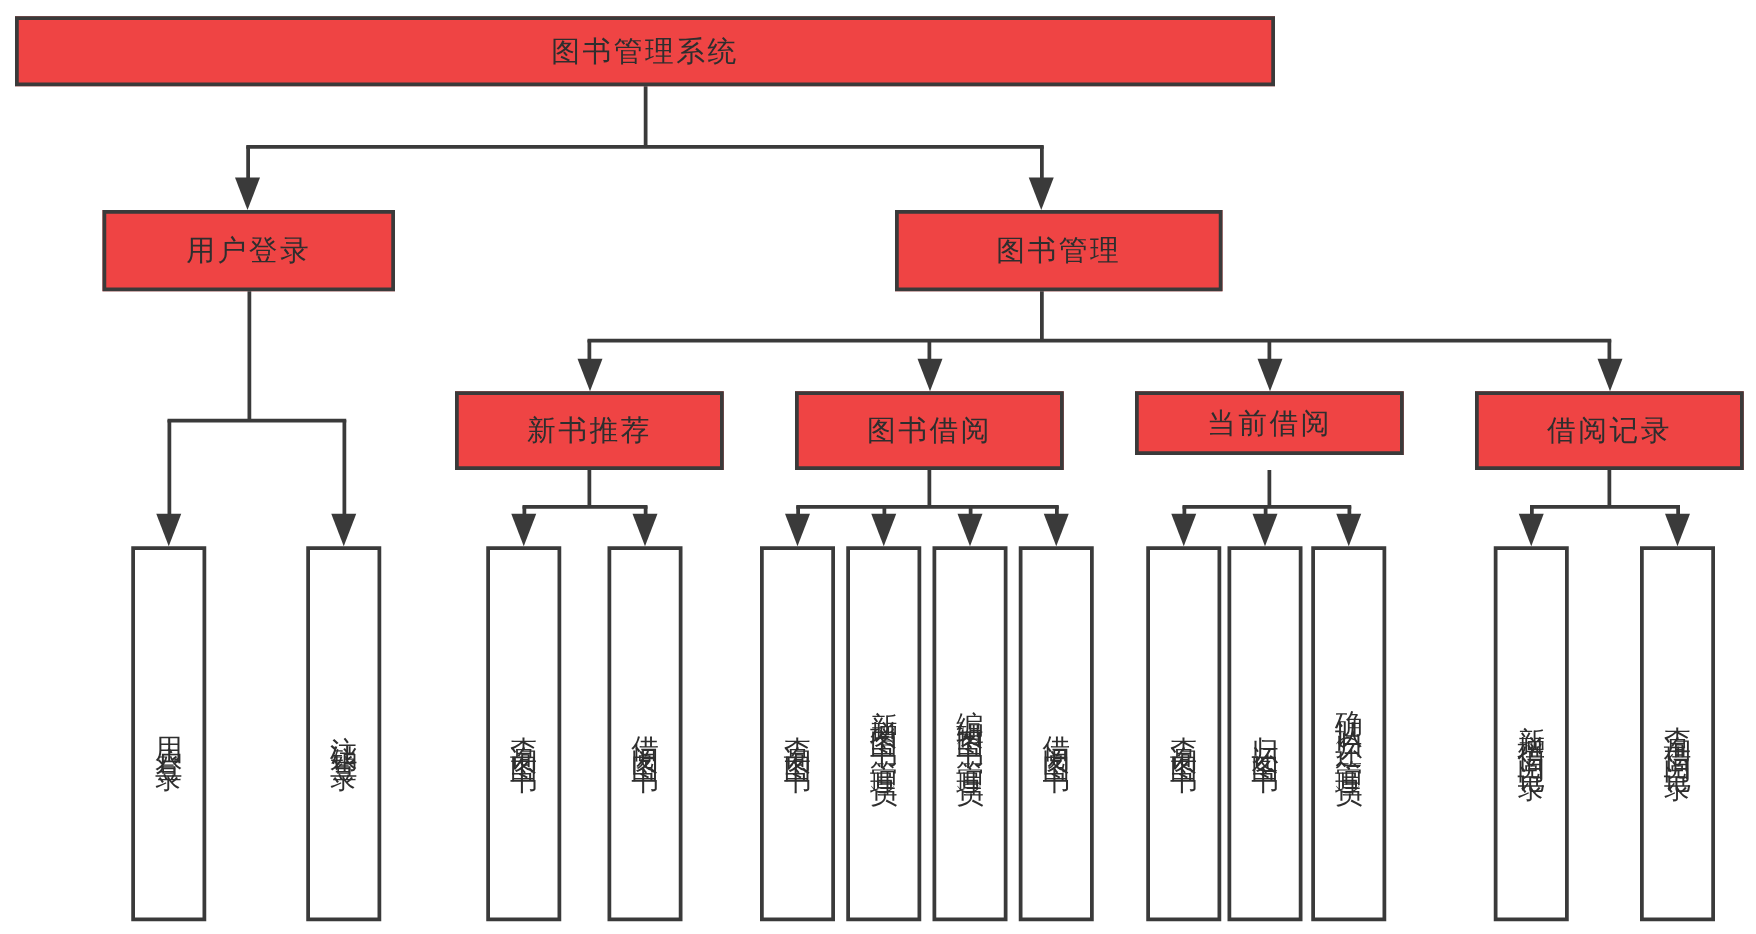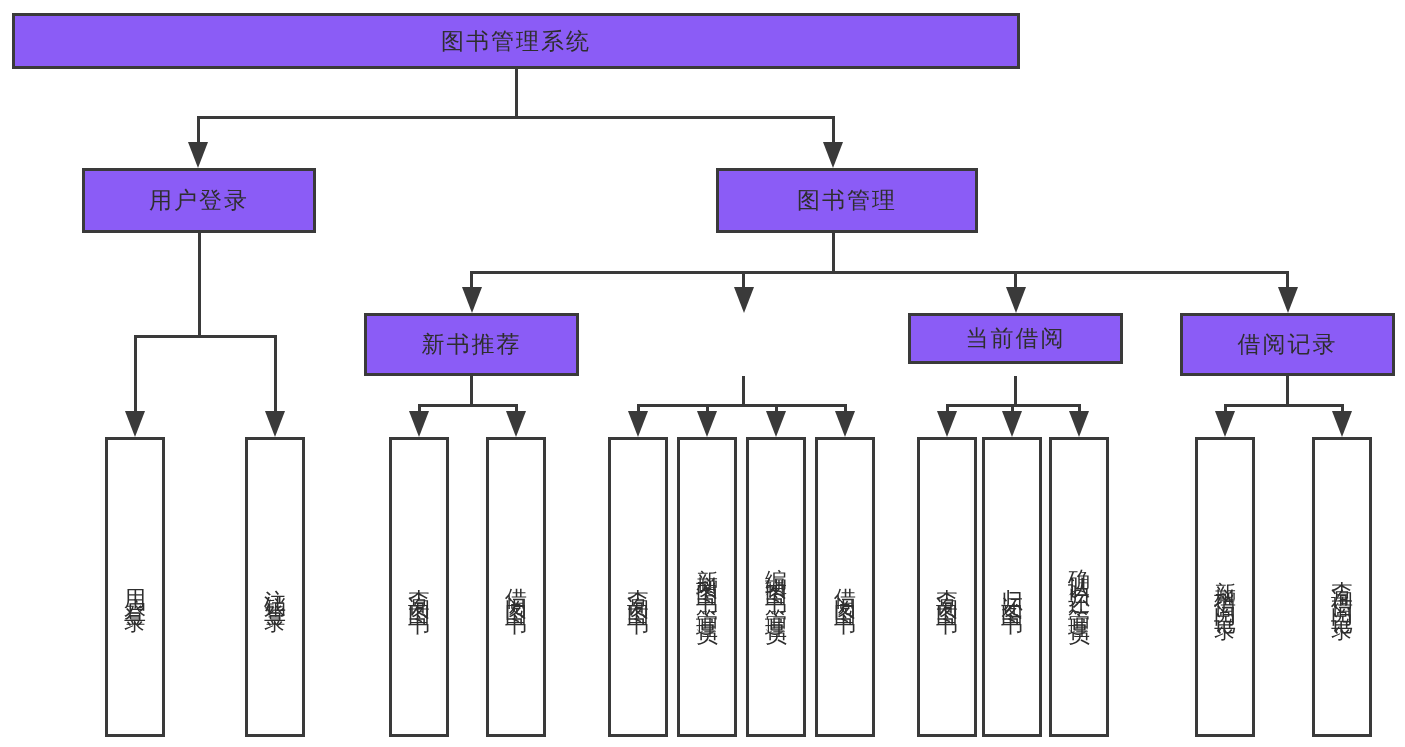--- a/index.html
+++ b/index.html
@@ -1,21 +1,21 @@
 <!DOCTYPE html>
 <html><head>
 <meta charset="utf-8">
 <style>
   html,body{margin:0;padding:0;background:#ffffff;}
   .stage{
     position:relative;width:1405px;height:747px;background:#ffffff;overflow:hidden;
     font-family:"Liberation Sans","DejaVu Sans",sans-serif;
   }
   .box{
-    position:absolute;background:#8b5cf6;border:3px solid #3a3a3a;box-sizing:border-box;
+    position:absolute;background:#ef4444;border:3px solid #3a3a3a;box-sizing:border-box;
     display:flex;align-items:center;justify-content:center;
     color:#2e2e2e;font-size:23px;letter-spacing:2px;white-space:nowrap;
   }
   .leaf{
     position:absolute;top:437px;width:60px;height:300px;background:#ffffff;
     border:3px solid #3a3a3a;box-sizing:border-box;
     display:flex;align-items:center;justify-content:center;
   }
   .leaf span{
     writing-mode:vertical-rl;text-orientation:mixed;
@@ -69,20 +69,23 @@
   <div class="arrow" style="left:461.5px;top:287px;"></div>
   <div class="vline" style="left:742px;top:272px;height:17px;"></div>
   <div class="arrow" style="left:733.5px;top:287px;"></div>
   <div class="vline" style="left:1014px;top:272px;height:17px;"></div>
   <div class="arrow" style="left:1005.5px;top:287px;"></div>
   <div class="vline" style="left:1286px;top:272px;height:17px;"></div>
   <div class="arrow" style="left:1277.5px;top:287px;"></div>
 
   <div class="box" style="left:364px;top:313px;width:215px;height:63px;">
     <span>新书推荐</span>
+  </div>
+  <div class="box" style="left:636px;top:313px;width:215px;height:63px;">
+    <span>图书借阅</span>
   </div>
   <div class="box" style="left:908px;top:313px;width:215px;height:51px;">
     <span>当前借阅</span>
   </div>
   <div class="box" style="left:1180px;top:313px;width:215px;height:63px;">
     <span>借阅记录</span>
   </div>
 
   <div class="vline" style="left:470px;top:376px;height:29px;"></div>
   <div class="hline" style="left:417.5px;top:403.5px;width:100px;"></div>

